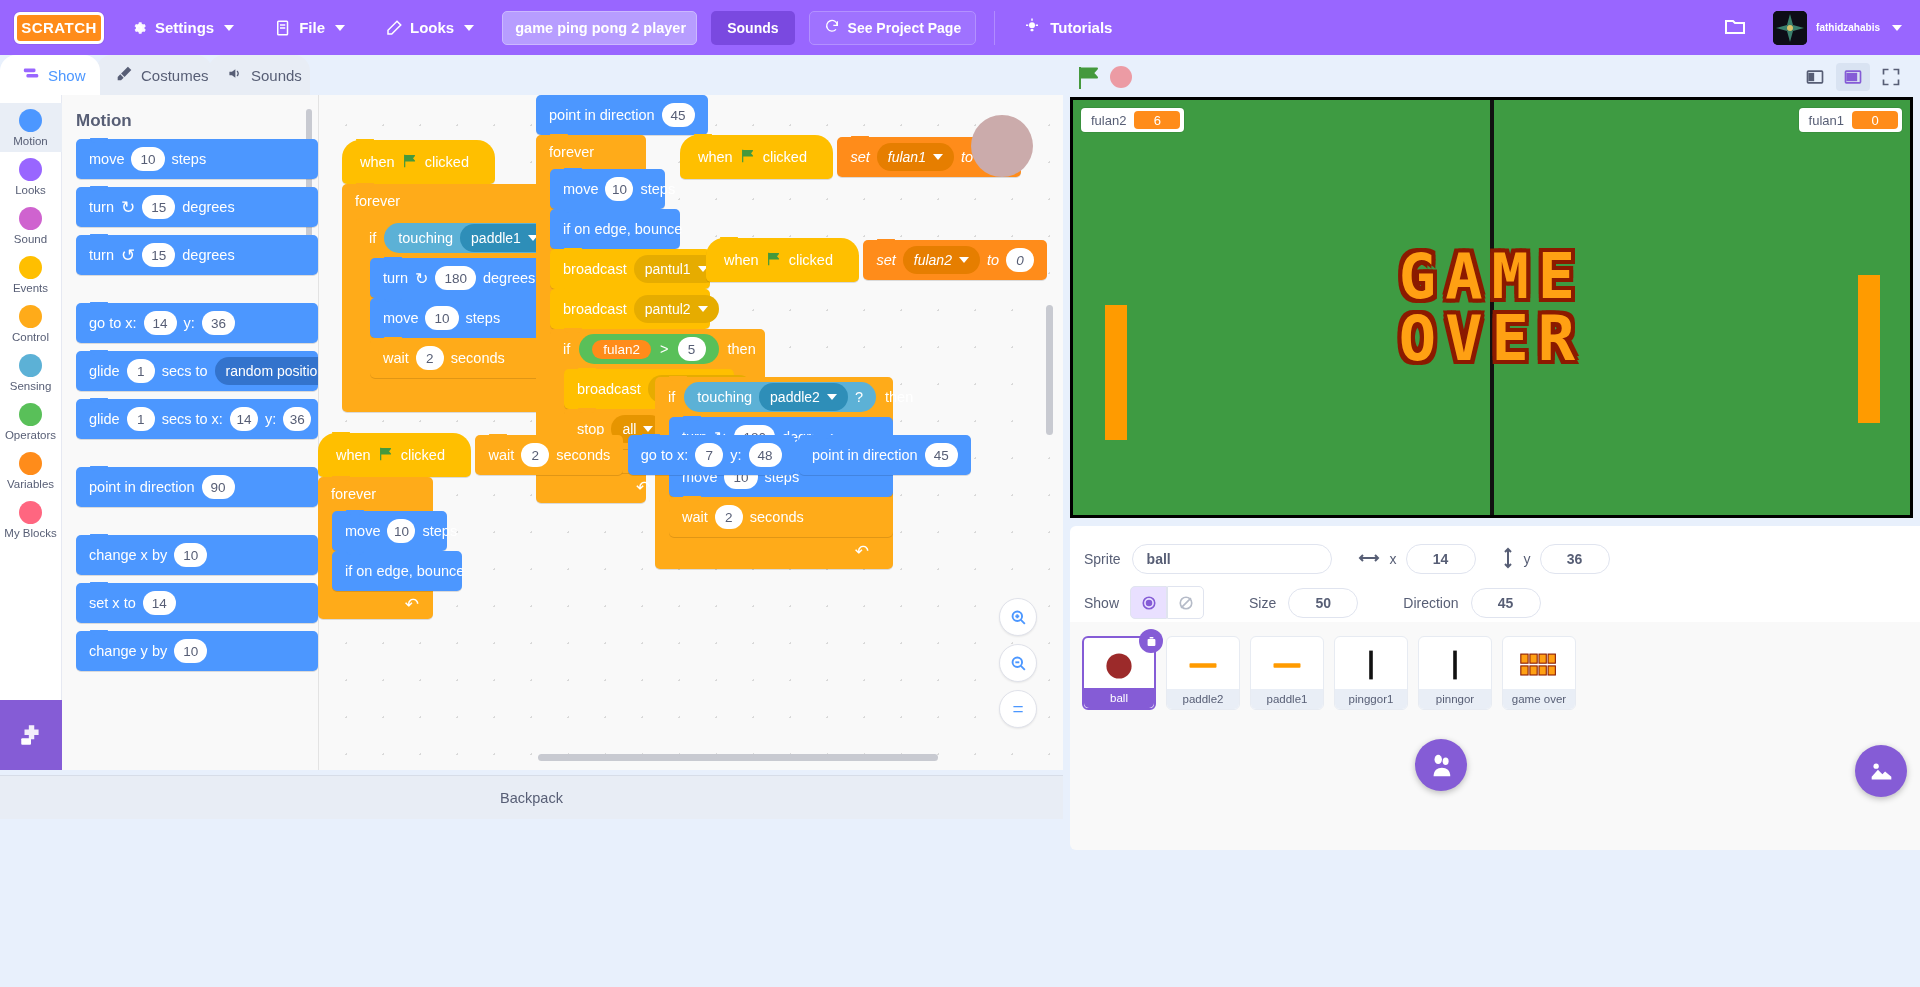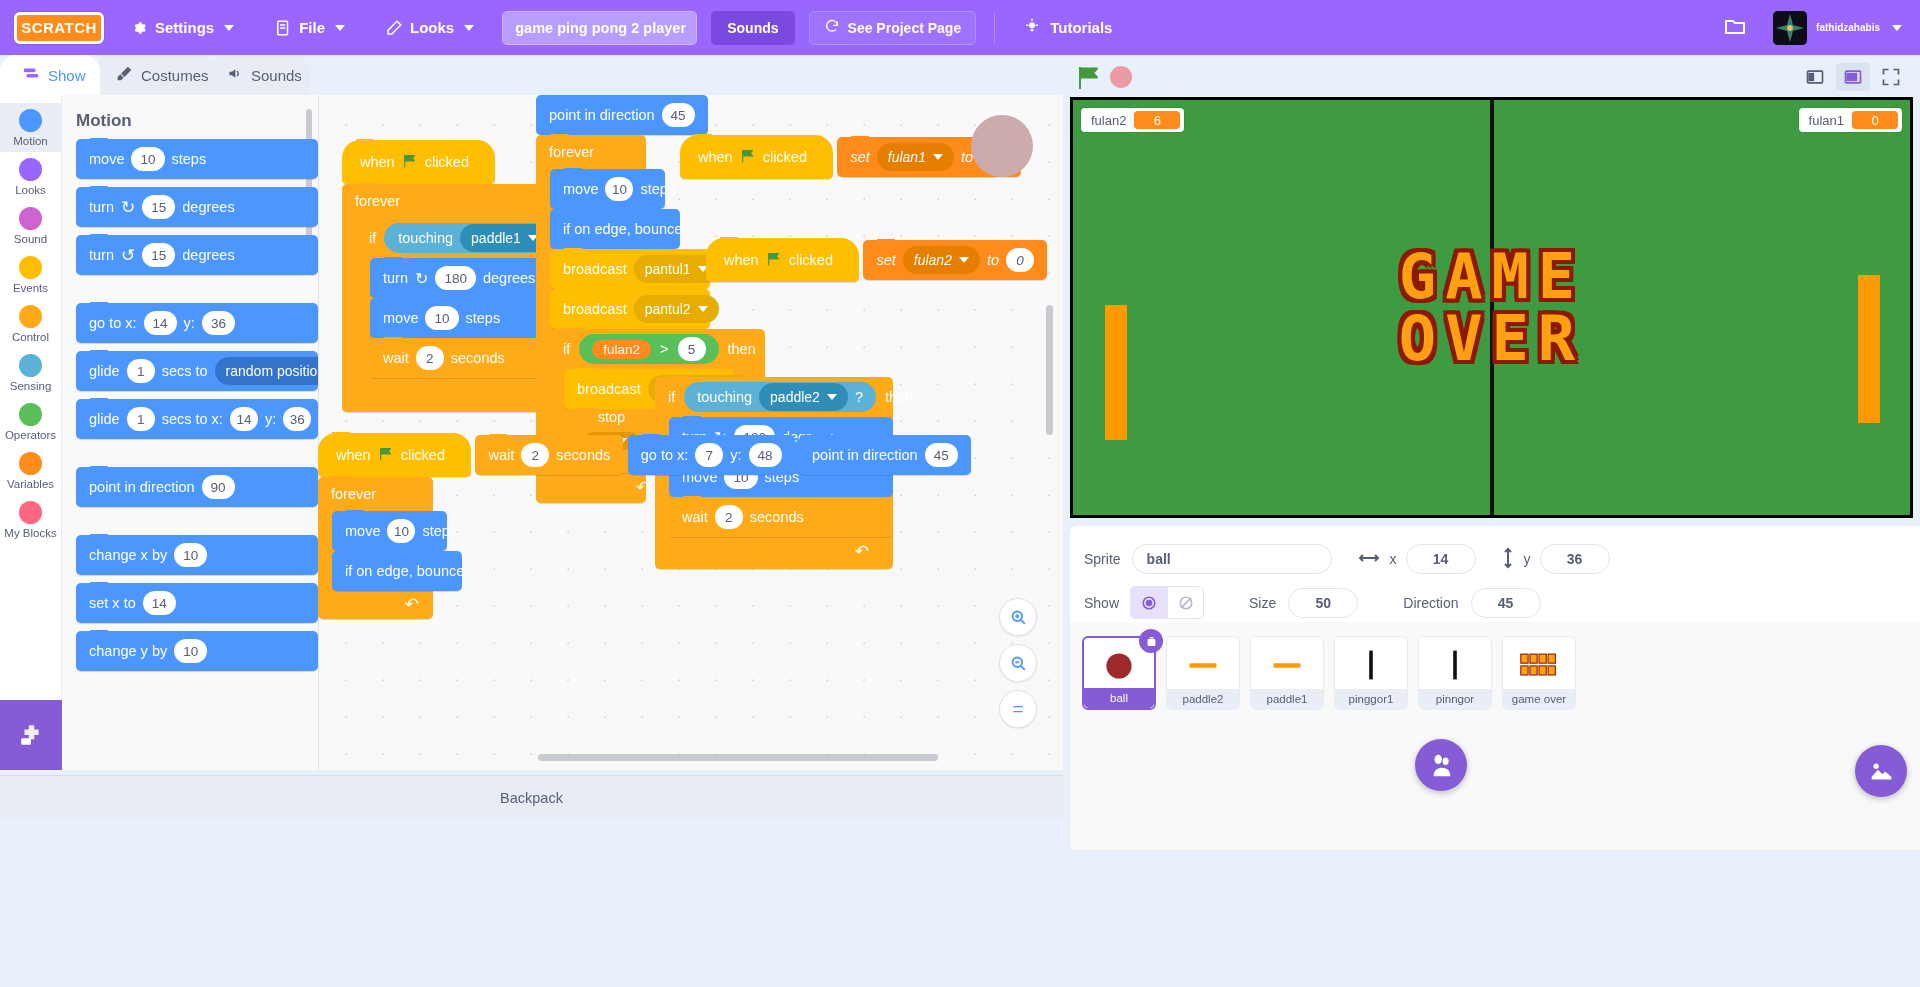--- a/index.html
+++ b/index.html
@@ -576,21 +576,21 @@
             <span>then</span>
           </div>
           <div style="margin-left:14px;display:flex;flex-direction:column;">
             <div class="blk events" style="border-radius:5px;width:170px;">
               <span>broadcast</span>
               <span class="dropdown dd-events">
                 <span>game over</span>
                 <span class="dd-caret"></span>
               </span>
             </div>
-            <div class="blk control" style="border-radius:5px;width:95px;flex-direction:column;">
+            <div class="blk control" style="border-radius:5px;width:95px;">
               <span>stop</span>
               <span class="dropdown dd-control">
                 <span>all</span>
                 <span class="dd-caret"></span>
               </span>
             </div>
           </div>
           <div style="height:24px;"></div>
         </div>
       </div>

